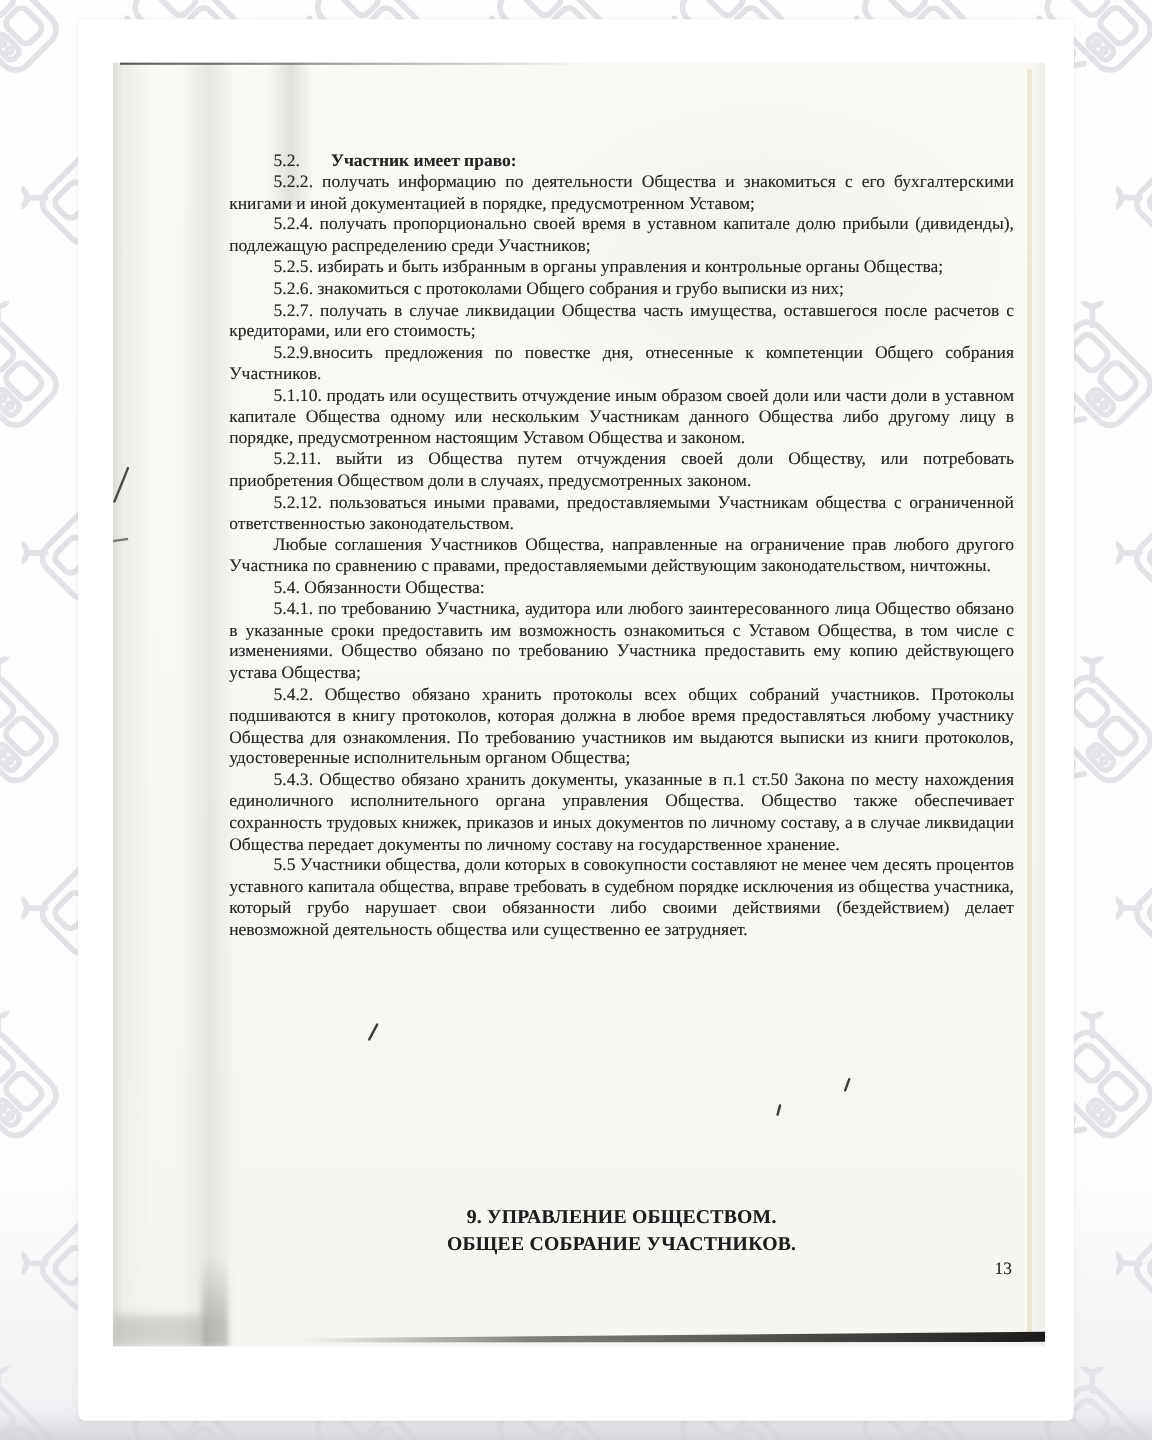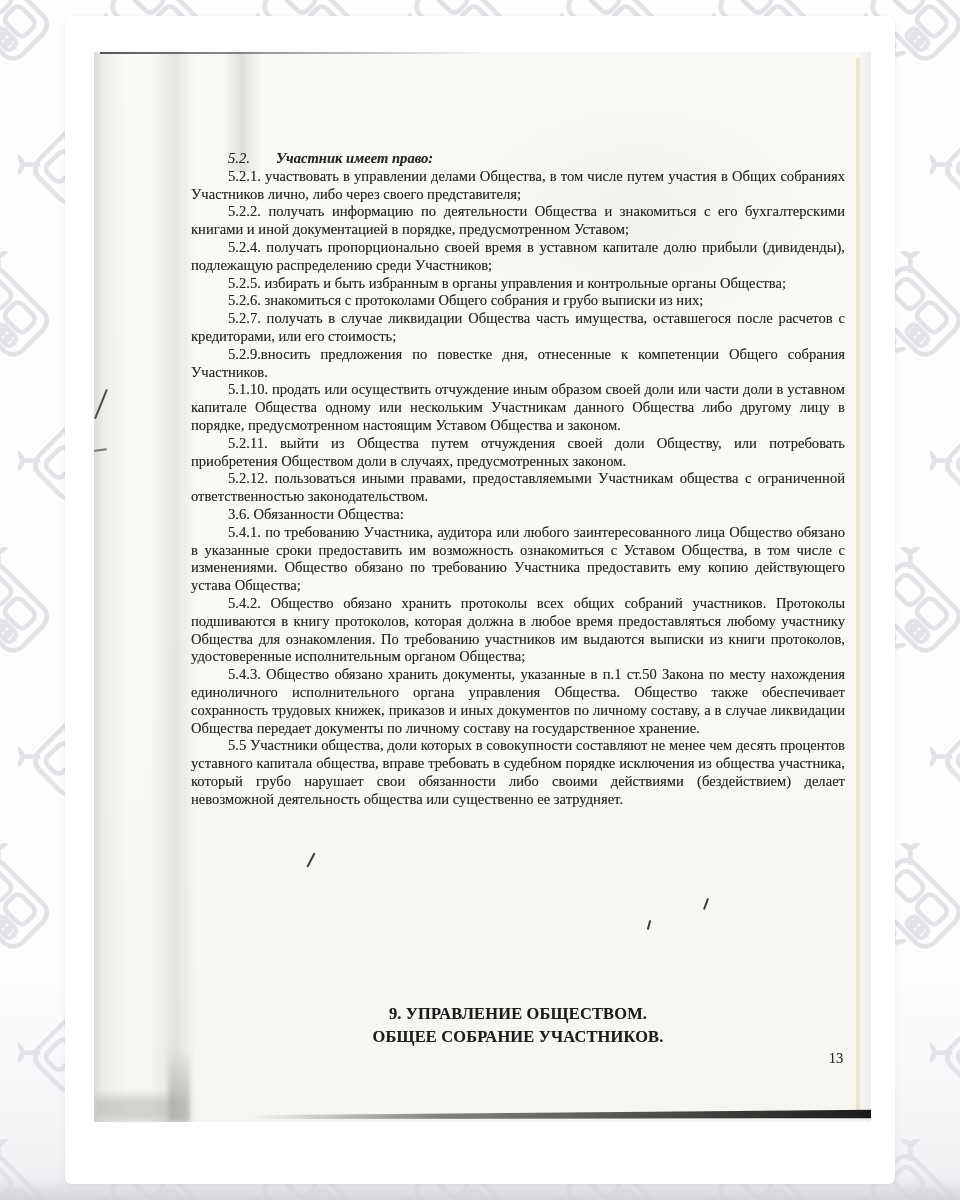--- a/index.html
+++ b/index.html
@@ -44,21 +44,21 @@
     background:rgba(120,118,114,0.28);filter:blur(4px);}
   .pen-mark{position:absolute;background:#4a4a4a;border-radius:1px;}
   
   .text-block{
     position:absolute;left:97px;top:74px;width:654px;
     font-size:14.6px;line-height:17.8px;color:#262626;
     text-align:justify;text-align-last:left;
     text-shadow:0 0 0.45px rgba(30,30,30,0.4);
   }
   .para{margin:0;text-indent:37px;}
-  .gap-before{margin-top:24px;font-style:italic;}
+  .gap-before{}
   .sec-title{font-weight:bold;margin-left:26px;}
   .heading{
     position:absolute;left:97px;top:950px;width:654px;text-align:center;
     font-weight:bold;font-size:16.4px;line-height:23px;color:#1d1d1d;
     letter-spacing:0.2px;text-shadow:0 0 0.45px rgba(20,20,20,0.4);
   }
   .page-number{
     position:absolute;left:722px;top:998px;width:40px;text-align:center;
     font-size:14.5px;color:#2a2a2a;text-shadow:0 0 0.4px rgba(30,30,30,0.4);
   }
@@ -902,31 +902,31 @@
     <div class="corner-blotch"></div>
 
     <div class="pen-mark" style="left:6px;top:336px;width:2px;height:32px;transform:rotate(22deg);"></div>
     <div class="pen-mark" style="left:0px;top:397px;width:13px;height:2px;transform:rotate(-8deg);background:#787878;"></div>
     <div class="pen-mark" style="left:216px;top:800px;width:2px;height:16px;transform:rotate(28deg);background:#3c3c3c;"></div>
     <div class="pen-mark" style="left:611px;top:846px;width:2px;height:12px;transform:rotate(20deg);background:#3c3c3c;"></div>
     <div class="pen-mark" style="left:554px;top:868px;width:2px;height:10px;transform:rotate(15deg);background:#3c3c3c;"></div>
 
     <div class="text-block" id="text-block">
         <p class="para gap-before"><span>5.2.</span><span class="sec-title">Участник имеет право:</span></p>
-        <p class="para">5.2.1. участвовать в управлении делами Общества, в том числе путем участия в Общих собраниях Участников лично, либо через своего представителя;</p>
         <p class="para">5.2.2. получать информацию по деятельности Общества и знакомиться с его бухгалтерскими книгами и иной документацией в порядке, предусмотренном Уставом;</p>
         <p class="para">5.2.4. получать пропорционально своей время в уставном капитале долю прибыли (дивиденды), подлежащую распределению среди Участников;</p>
         <p class="para">5.2.5. избирать и быть избранным в органы управления и контрольные органы Общества;</p>
         <p class="para">5.2.6. знакомиться с протоколами Общего собрания и грубо выписки из них;</p>
         <p class="para">5.2.7. получать в случае ликвидации Общества часть имущества, оставшегося после расчетов с кредиторами, или его стоимость;</p>
         <p class="para">5.2.9.вносить предложения по повестке дня, отнесенные к компетенции Общего собрания Участников.</p>
         <p class="para">5.1.10. продать или осуществить отчуждение иным образом своей доли или части доли в уставном капитале Общества одному или нескольким Участникам данного Общества либо другому лицу в порядке, предусмотренном настоящим Уставом Общества и законом.</p>
         <p class="para">5.2.11. выйти из Общества путем отчуждения своей доли Обществу, или потребовать приобретения Обществом доли в случаях, предусмотренных законом.</p>
         <p class="para">5.2.12. пользоваться иными правами, предоставляемыми Участникам общества с ограниченной ответственностью законодательством.</p>
-        <p class="para">3.6. Обязанности Общества:</p>
+        <p class="para">Любые соглашения Участников Общества, направленные на ограничение прав любого другого Участника по сравнению с правами, предоставляемыми действующим законодательством, ничтожны.</p>
+        <p class="para">5.4. Обязанности Общества:</p>
         <p class="para">5.4.1. по требованию Участника, аудитора или любого заинтересованного лица Общество обязано в указанные сроки предоставить им возможность ознакомиться с Уставом Общества, в том числе с изменениями. Общество обязано по требованию Участника предоставить ему копию действующего устава Общества;</p>
         <p class="para">5.4.2. Общество обязано хранить протоколы всех общих собраний участников. Протоколы подшиваются в книгу протоколов, которая должна в любое время предоставляться любому участнику Общества для ознакомления. По требованию участников им выдаются выписки из книги протоколов, удостоверенные исполнительным органом Общества;</p>
         <p class="para">5.4.3. Общество обязано хранить документы, указанные в п.1 ст.50 Закона по месту нахождения единоличного исполнительного органа управления Общества. Общество также обеспечивает сохранность трудовых книжек, приказов и иных документов по личному составу, а в случае ликвидации Общества передает документы по личному составу на государственное хранение.</p>
         <p class="para">5.5 Участники общества, доли которых в совокупности составляют не менее чем десять процентов уставного капитала общества, вправе требовать в судебном порядке исключения из общества участника, который грубо нарушает свои обязанности либо своими действиями (бездействием) делает невозможной деятельность общества или существенно ее затрудняет.</p>
       </div>
 
     <div class="heading">
       <div>9. УПРАВЛЕНИЕ ОБЩЕСТВОМ.</div>
       <div>ОБЩЕЕ СОБРАНИЕ УЧАСТНИКОВ.</div>
     </div>

